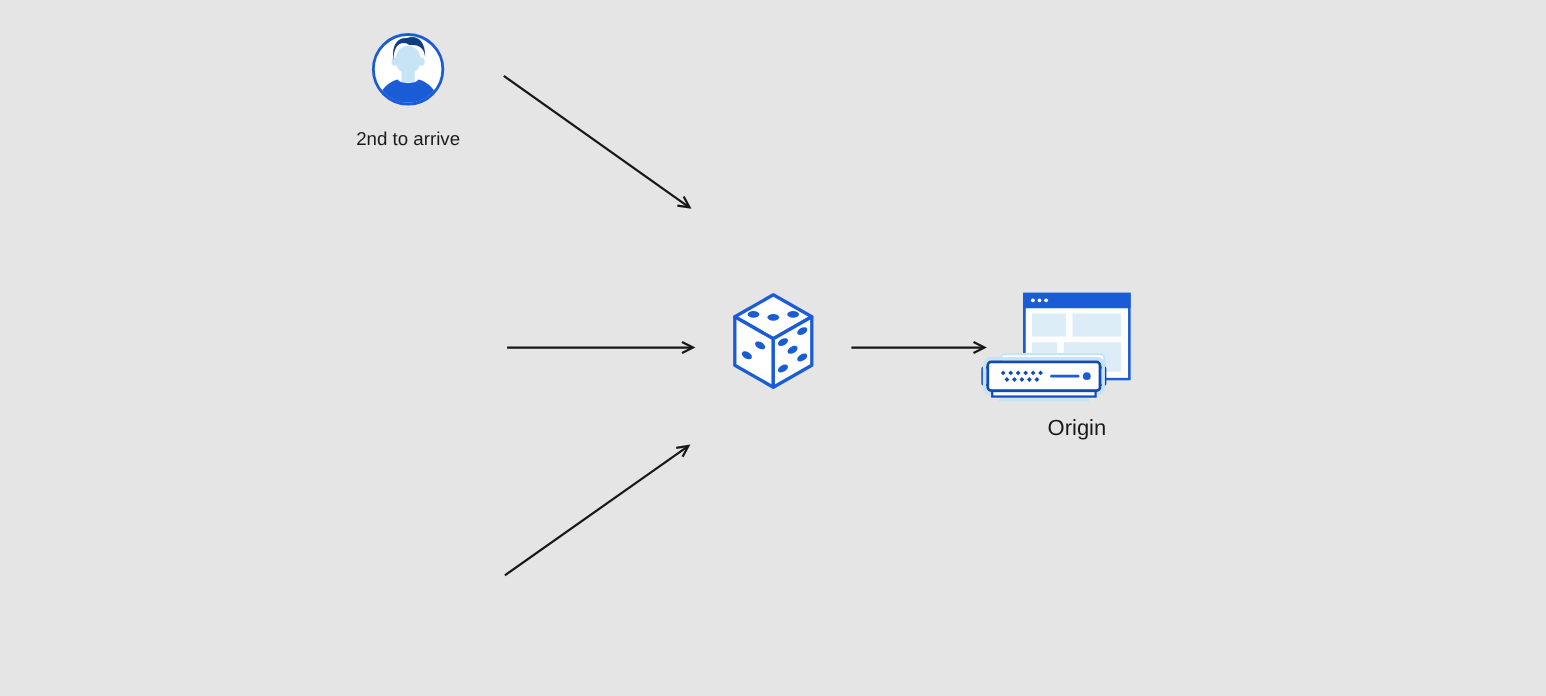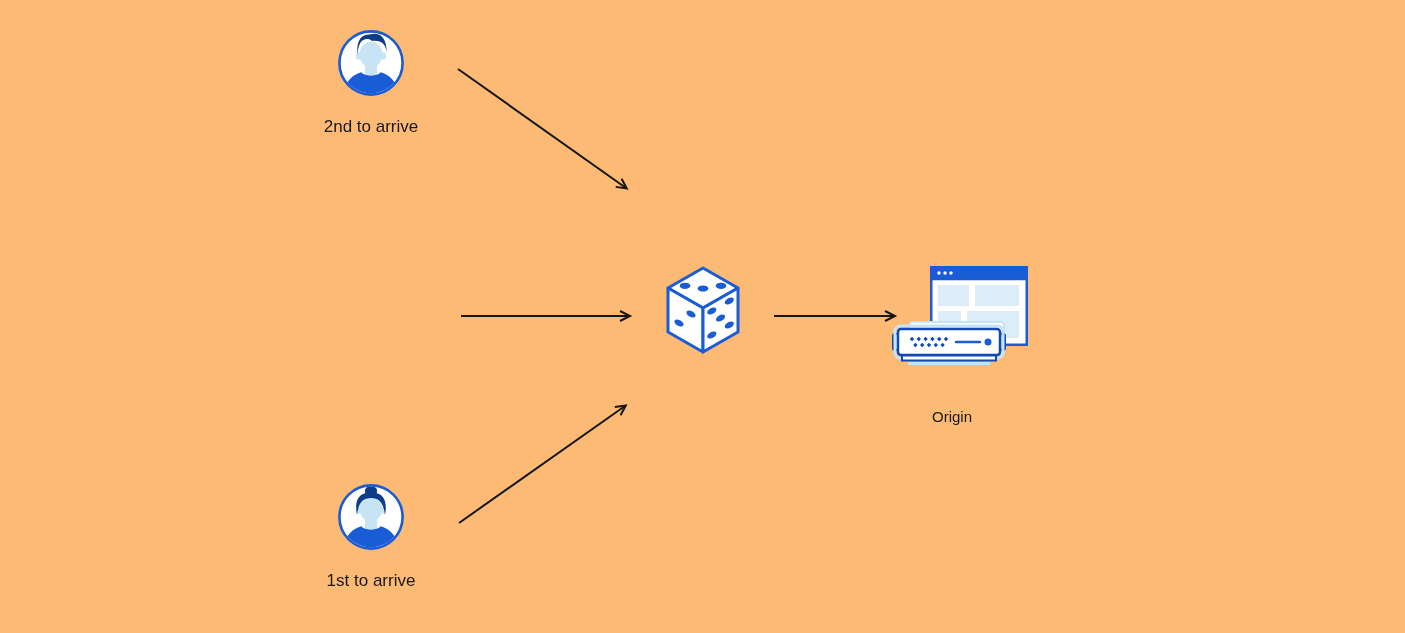--- a/index.html
+++ b/index.html
@@ -7,31 +7,31 @@
     --blue-server:#1149B5;
     --blue-navy:#0D3D85;
     --blue-face:#C7E4F5;
     --blue-pale:#DCEDF8;
     --blue-glow:#C7E4F5;
     --arrow-black:#161616;
     --text-black:#17191D;
   }
   html,body{margin:0;padding:0;background:#fff;}
   #canvas{
-    position:relative;width:1405px;height:633px;background:#fdba74;overflow:hidden;
+    position:relative;width:1405px;height:633px;background:#e5e5e5;overflow:hidden;
     font-family:"Liberation Sans", sans-serif;color:var(--text-black);
   }
   .node{position:absolute;}
   .client-label{
     position:absolute;top:88px;left:50%;transform:translateX(-50%);
     white-space:nowrap;font-size:17px;line-height:19px;color:var(--text-black);
   }
   .origin-label{
-    position:absolute;top:113px;left:60px;transform:translateX(-50%);
-    white-space:nowrap;font-size:15px;line-height:20px;color:var(--text-black);margin-top:28px;
+    position:absolute;top:113px;left:87px;transform:translateX(-50%);
+    white-space:nowrap;font-size:20px;line-height:20px;color:var(--text-black);
   }
   #arrow-layer{position:absolute;left:0;top:0;pointer-events:none;}
   
   .f-white{fill:#fff}.f-primary{fill:var(--blue-primary)}.f-navy{fill:var(--blue-navy)}
   .f-face{fill:var(--blue-face)}.f-pale{fill:var(--blue-pale)}.f-server{fill:var(--blue-server)}
   .f-glow{fill:var(--blue-glow)}.f-none{fill:none}
   .s-primary{stroke:var(--blue-primary)}.s-server{stroke:var(--blue-server)}
   .s-glow{stroke:var(--blue-glow)}.s-arrow{stroke:var(--arrow-black)}
 </style>
 </head>
@@ -53,40 +53,20 @@
         <ellipse cx="21.5" cy="27" rx="2.5" ry="3.8" class="f-face"></ellipse>
         <ellipse cx="46.5" cy="27" rx="2.5" ry="3.8" class="f-face"></ellipse>
         <ellipse cx="34" cy="25.5" rx="11.5" ry="13" class="f-face"></ellipse>
         <path d="M20.5,26 C19,12 24,5 33,5.5 C42,2.5 50,8 49.5,23 C48.5,14.5 44,11 35,12 C31.5,8.5 25,10 23,14.5 C21.5,17.5 20.8,21 20.5,26 Z" class="f-navy"></path>
       </g>
     </svg>
     <div class="client-label">2nd to arrive</div>
   </div>
 
 
-  <div class="node" style="left:337px;top:483px;width:68px;height:110px">
-    <svg width="68" height="68" viewBox="0 0 68 68">
-      <defs>
-          <clipPath id="clip-a3">
-            <circle cx="34" cy="34" r="30.4"></circle>
-          </clipPath>
-        </defs>
-      <circle cx="34" cy="34" r="31.6" class="f-white s-primary" stroke-width="2.6"></circle>
-      <g clip-path="url(#clip-a3)">
-        <ellipse cx="34" cy="8" rx="6.2" ry="4.8" class="f-navy"></ellipse>
-        <rect x="28" y="30" width="12" height="16" class="f-face"></rect>
-        <path d="M5.5,68 C7.5,52.5 15.5,45.5 24.5,43.2 C27,47.5 41,47.5 43.5,43.2 C52.5,45.5 60.5,52.5 62.5,68 Z" class="f-primary"></path>
-        <ellipse cx="21.5" cy="27" rx="2.5" ry="3.8" class="f-face"></ellipse>
-        <ellipse cx="46.5" cy="27" rx="2.5" ry="3.8" class="f-face"></ellipse>
-        <ellipse cx="34" cy="25.5" rx="11.5" ry="13" class="f-face"></ellipse>
-        <path d="M20,32 C16.5,13 25.5,9.5 34,9.5 C42.5,9.5 51.5,13 48,32 C46.5,20 42.5,15 34,15 C25.5,15 21.5,20 20,32 Z" class="f-navy"></path>
-      </g>
-    </svg>
-    <div class="client-label">1st to arrive</div>
-  </div>
 
   <div class="node" style="left:665px;top:265px;width:76px;height:90px">
     <svg width="76" height="90" viewBox="0 0 76 90">
       <g stroke-linejoin="round">
         <path d="M38,3 L73,23 L38,43 L3,23 Z" class="f-white s-primary" stroke-width="3"></path>
         <path d="M3,23 L38,43 L38,87 L3,67 Z" class="f-white s-primary" stroke-width="3"></path>
         <path d="M73,23 L38,43 L38,87 L73,67 Z" class="f-white s-primary" stroke-width="3"></path>
       </g>
 
       <ellipse cx="20" cy="20.8" rx="5.3" ry="3.1" class="f-primary"></ellipse>

